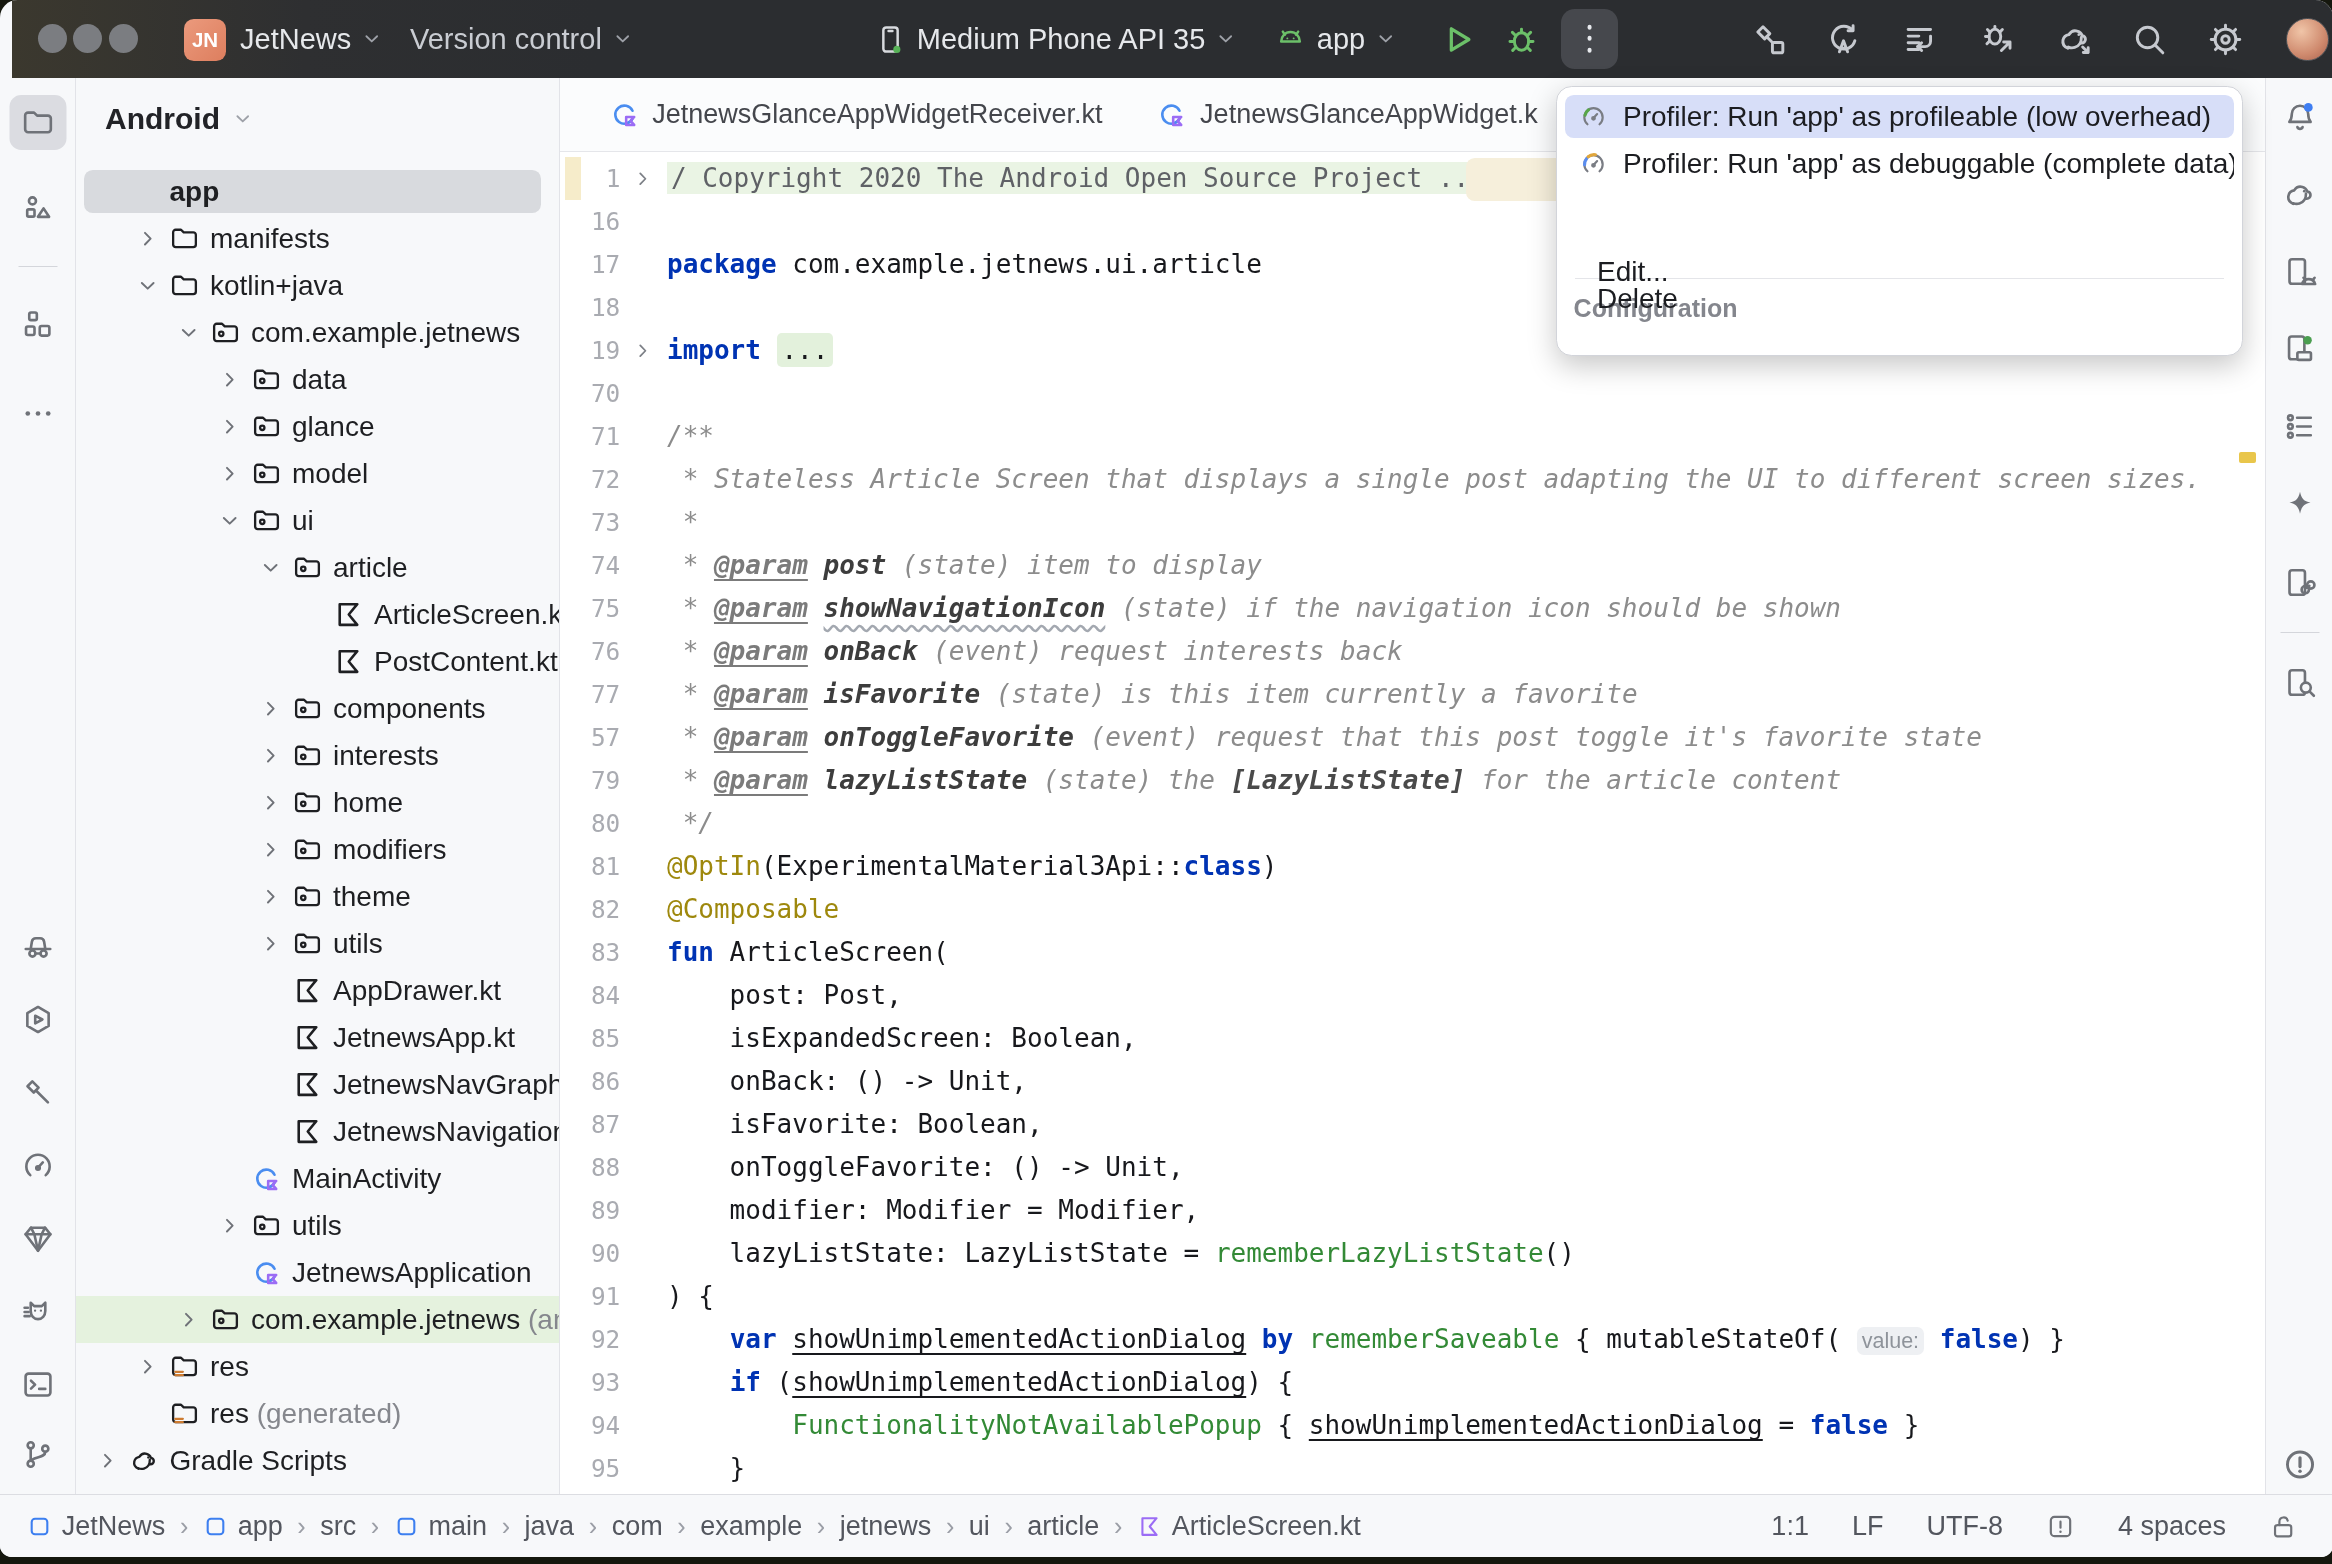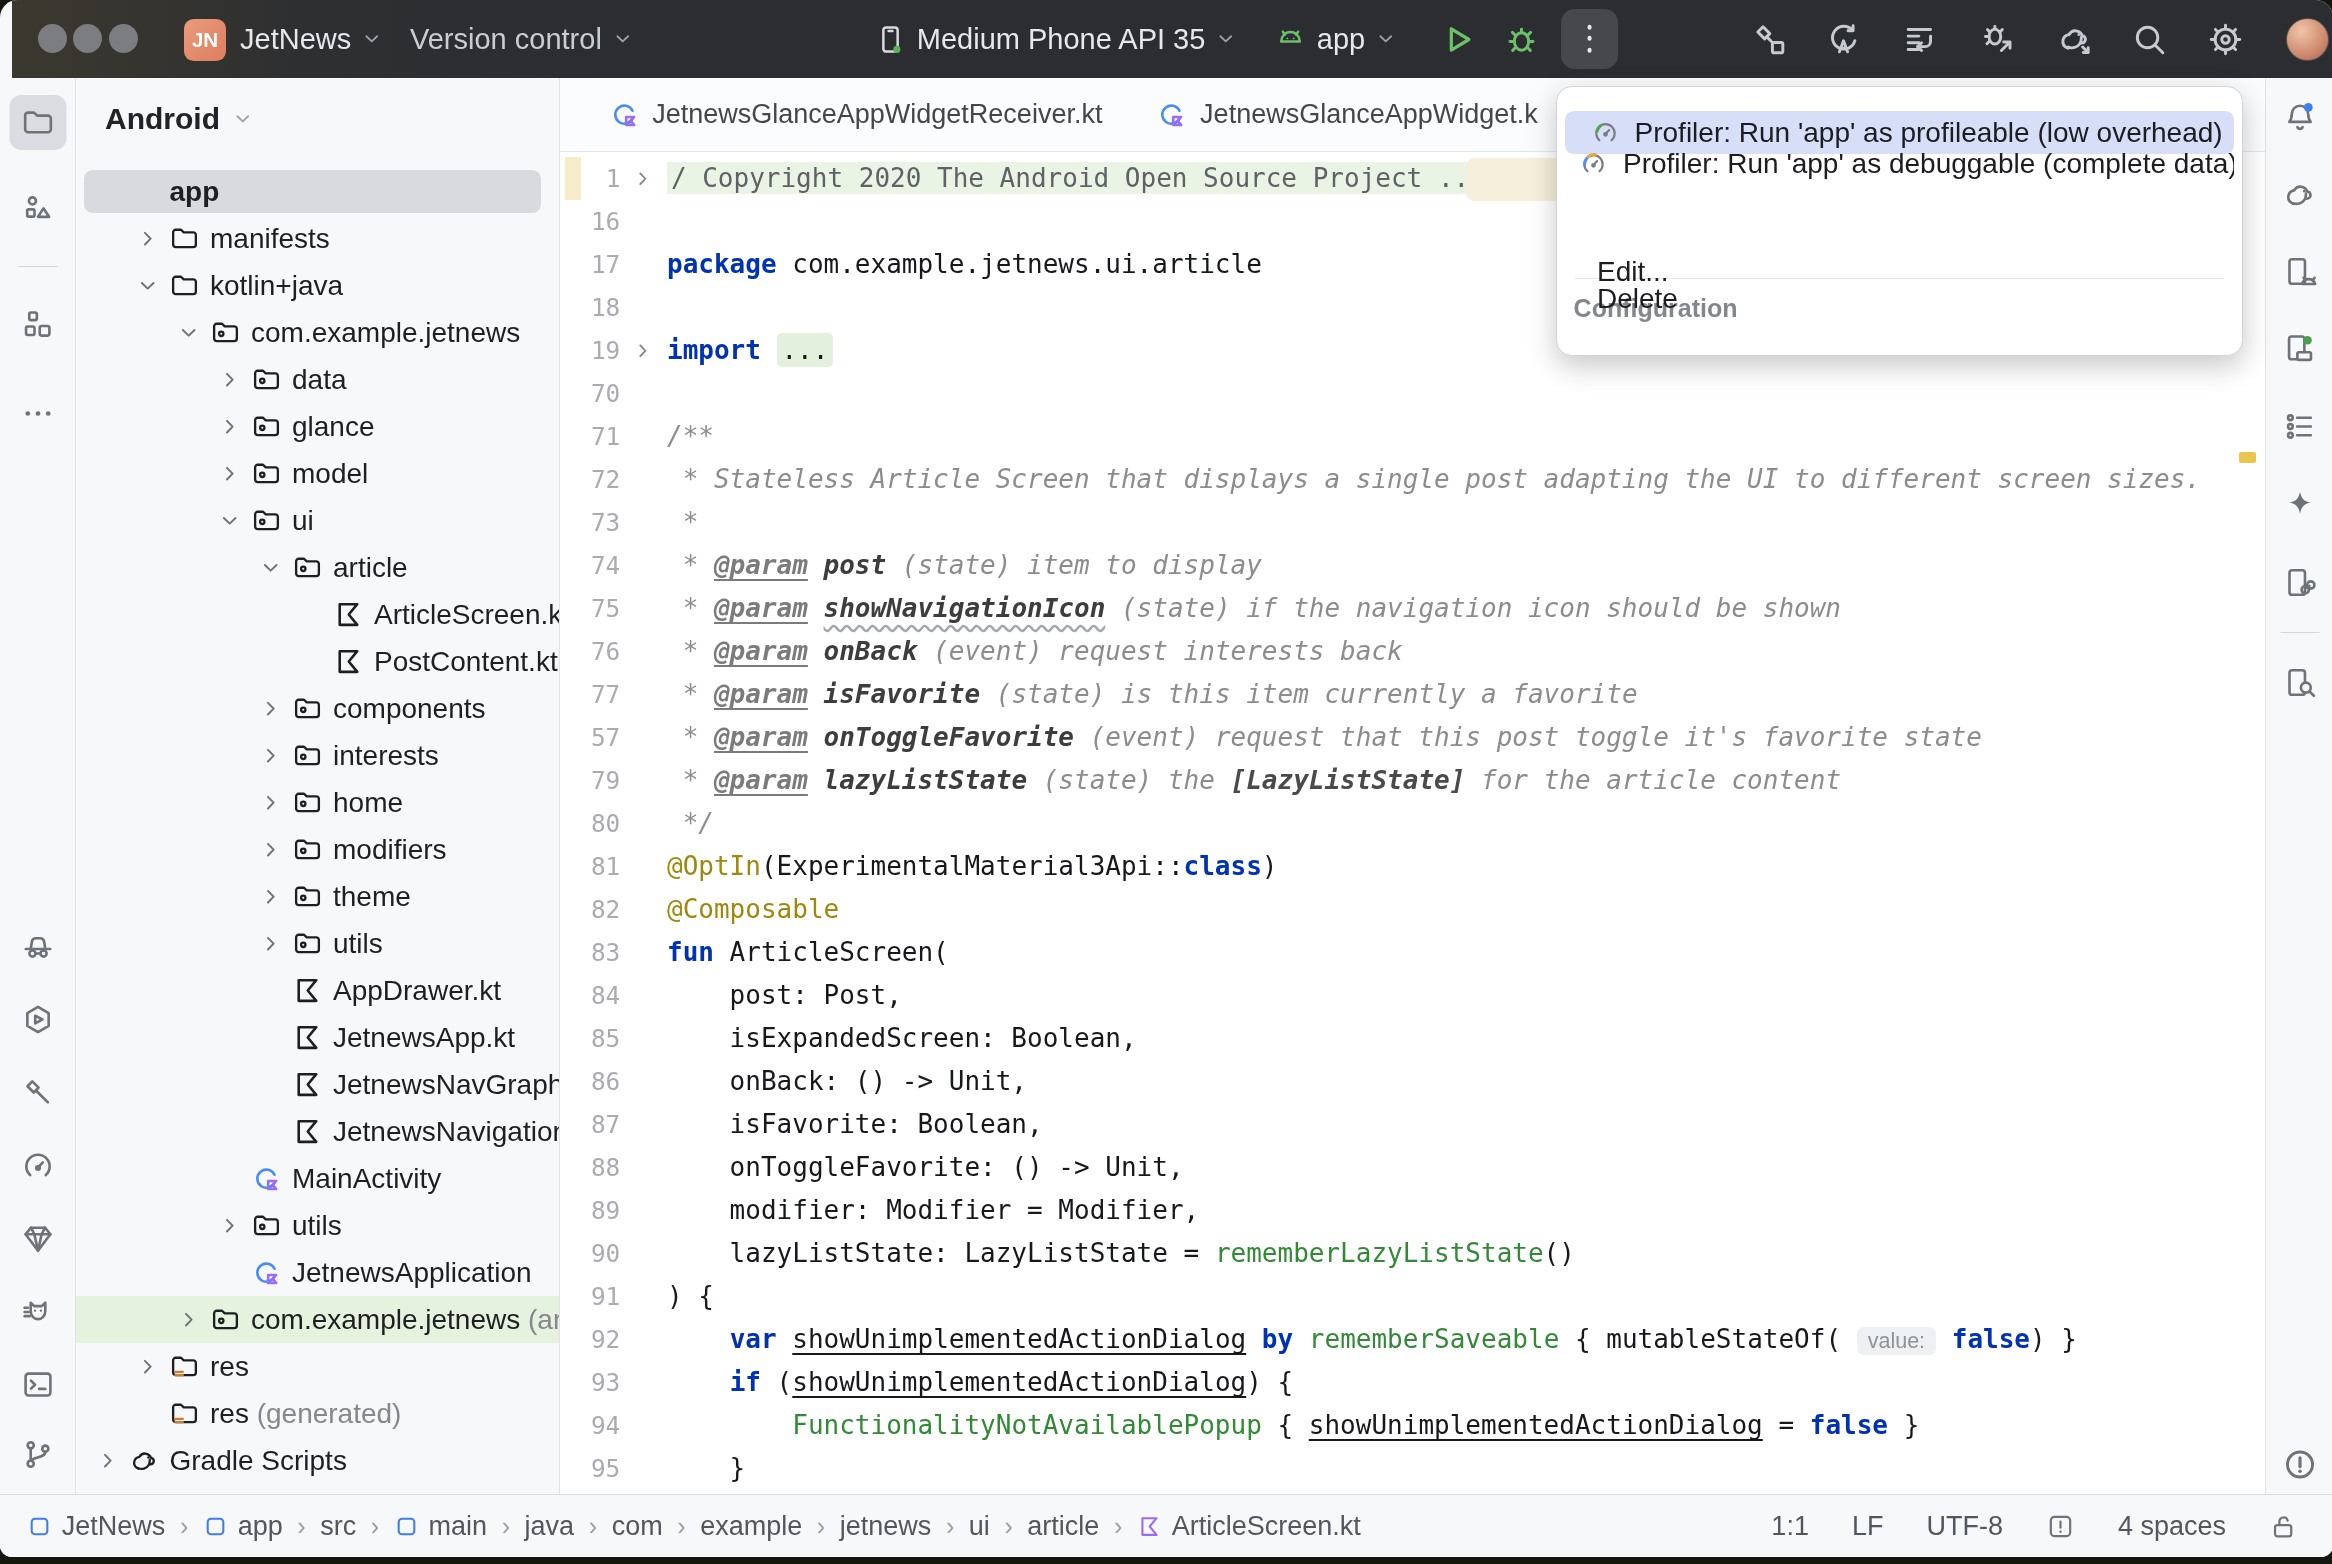--- a/index.html
+++ b/index.html
@@ -60,21 +60,21 @@
   .seg-cmt{color:#8c8c8c;font-style:italic}
   .seg-fcmt{color:#5f6166}
   .seg-tag{color:#7b7b7b;font-weight:700;font-style:italic;text-decoration:underline;text-underline-offset:4.9px}
   .seg-pn{color:#3d3d3d;font-weight:700;font-style:italic}
   .seg-pnw{color:#3d3d3d;font-weight:700;font-style:italic;text-decoration:underline wavy #a3a8b0;text-underline-offset:6.8px}
   .seg-cmtb{color:#4a4a4a;font-weight:700;font-style:italic}
   .seg-grn{color:#338a36}
   .seg-und{color:#17181c;text-decoration:underline;text-underline-offset:4.9px}
   .seg-ita{color:#17181c;}
   .seg-ell{background:#e3f1dc;border-radius:4.9px;padding:2px 4.9px}
-  .seg-inlay{background:#eef0f3;color:#8e939a;border-radius:6.8px;padding:2px 11px;font-size:21.5px;font-family:"Liberation Sans",sans-serif}
+  .seg-inlay{background:#eef0f3;color:#8e939a;border-radius:6.8px;padding:2px 5px;font-size:21.5px;font-family:"Liberation Sans",sans-serif}
   .inspchip{position:absolute;left:906px;top:80px;width:138px;height:43px;background:#f6efdb;border-radius:8.8px 0 0 8.8px}
   .scrollmark{position:absolute;left:1679px;top:374px;width:16.6px;height:10.7px;background:#e9c64b;border-radius:2px}
   
   .popup{position:absolute;left:1556px;top:86px;width:687px;height:270px;background:#fff;border:1px solid #d2d4da;border-radius:15.6px;box-shadow:0 9.8px 29px rgba(0,0,0,.22);z-index:60}
   .pitem{position:absolute;left:7.8px;right:7.8px;height:43px;display:flex;align-items:center;gap:14.6px;padding-left:14.6px;font-size:28px;color:#1c1d21;border-radius:8.8px;white-space:nowrap;overflow:hidden}
   .pitem.hl{background:#d7def8}
   .pitem .icon{width:29px;height:29px;flex:0 0 29px}
   .psep{position:absolute;left:17.6px;right:17.6px;top:191px;height:1px;background:#e4e5e9}
   .psect{position:absolute;left:16.6px;top:207px;font-size:25px;font-weight:700;color:#84868d}
   .paction{position:absolute;left:0;right:7.8px;height:43px;display:flex;align-items:center;padding-left:40px;font-size:28px;color:#1c1d21;border-radius:8.8px}
@@ -778,21 +778,21 @@
         <div class="sicon" style="top: 1369px;"><svg viewBox="0 0 24 24" fill="none" stroke="currentColor" stroke-width="2" stroke-linecap="round" stroke-linejoin="round">
             <circle cx="12" cy="12" r="8.6"></circle>
             <path d="M12 7.4v6" stroke-width="2.2"></path>
             <circle cx="12" cy="16.7" r="1.2" fill="currentColor" stroke="none"></circle>
           </svg></div>
       </div>
 
   <div class="popup" id="popup" style="height: 270px;">
     <div class="psep"></div>
     <div class="psect">Configuration</div>
-  <div class="pitem hl" style="top: 24px; justify-content: center;">
+  <div class="pitem hl" style="top: 8px;">
           <span class="icon ">
             <svg viewBox="0 0 24 24" fill="none" stroke="currentColor" stroke-width="1.8" stroke-linecap="round" stroke-linejoin="round">
               <path d="M7 18.4a7.6 7.6 0 1 1 10 0" stroke="#7a7d84"></path>
               <path d="M5 10.8a7.6 7.6 0 0 1 2.9-4.3" stroke="#57a64a" stroke-width="2.6"></path>
               <path d="M12 13.2l3-3.2" stroke="#7a7d84"></path>
               <circle cx="12" cy="13.5" r="1.1" stroke="#7a7d84"></circle>
             </svg>
           </span>
           <span>Profiler: Run 'app' as profileable (low overhead)</span>
         </div>

